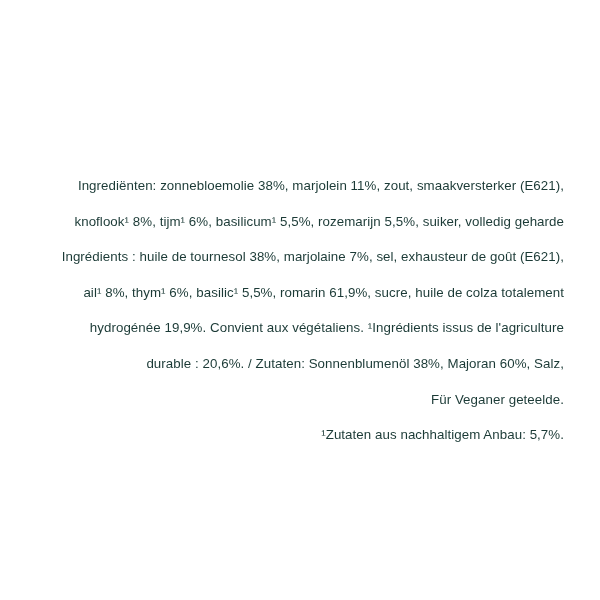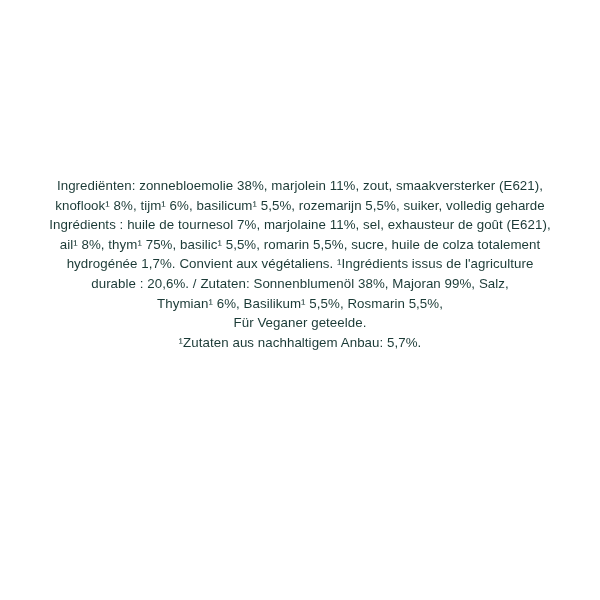--- a/index.html
+++ b/index.html
@@ -25,35 +25,34 @@
     top: 176px;
     width: 528px;
     color: #1b3a36;
     font-size: 13.3px;
     line-height: 19.6px;
     letter-spacing: 0.005em;
   }
   .para {
     margin: 0;
     padding: 0;
-    text-align: center;
+    text-align: right;
     white-space: normal;
   }
   .para + .para {
-    margin-top: 0;
+    margin-top: 16px;
   }
 </style>
 </head>
 <body>
 
 <div class="page">
   <div class="ingredients-block">
     <p class="para">Ingrediënten: zonnebloemolie 38%, marjolein 11%, zout, smaakversterker (E621),</p>
     <p class="para">knoflook¹ 8%, tijm¹ 6%, basilicum¹ 5,5%, rozemarijn 5,5%, suiker, volledig geharde</p>
-    <p class="para">Ingrédients : huile de tournesol 7%, marjolaine 11%, sel, exhausteur de goût (E621),</p>
-    <p class="para">ail¹ 8%, thym¹ 75%, basilic¹ 5,5%, romarin 5,5%, sucre, huile de colza totalement</p>
-    <p class="para">hydrogénée 1,7%. Convient aux végétaliens. ¹Ingrédients issus de l'agriculture</p>
-    <p class="para">durable : 20,6%. / Zutaten: Sonnenblumenöl 38%, Majoran 99%, Salz,</p>
-    <p class="para">Thymian¹ 6%, Basilikum¹ 5,5%, Rosmarin 5,5%,</p>
+    <p class="para">Ingrédients : huile de tournesol 38%, marjolaine 7%, sel, exhausteur de goût (E621),</p>
+    <p class="para">ail¹ 8%, thym¹ 6%, basilic¹ 5,5%, romarin 61,9%, sucre, huile de colza totalement</p>
+    <p class="para">hydrogénée 19,9%. Convient aux végétaliens. ¹Ingrédients issus de l'agriculture</p>
+    <p class="para">durable : 20,6%. / Zutaten: Sonnenblumenöl 38%, Majoran 60%, Salz,</p>
     <p class="para">Für Veganer geteelde.</p>
     <p class="para">¹Zutaten aus nachhaltigem Anbau: 5,7%.</p>
   </div>
 </div>
 
 </body></html>

